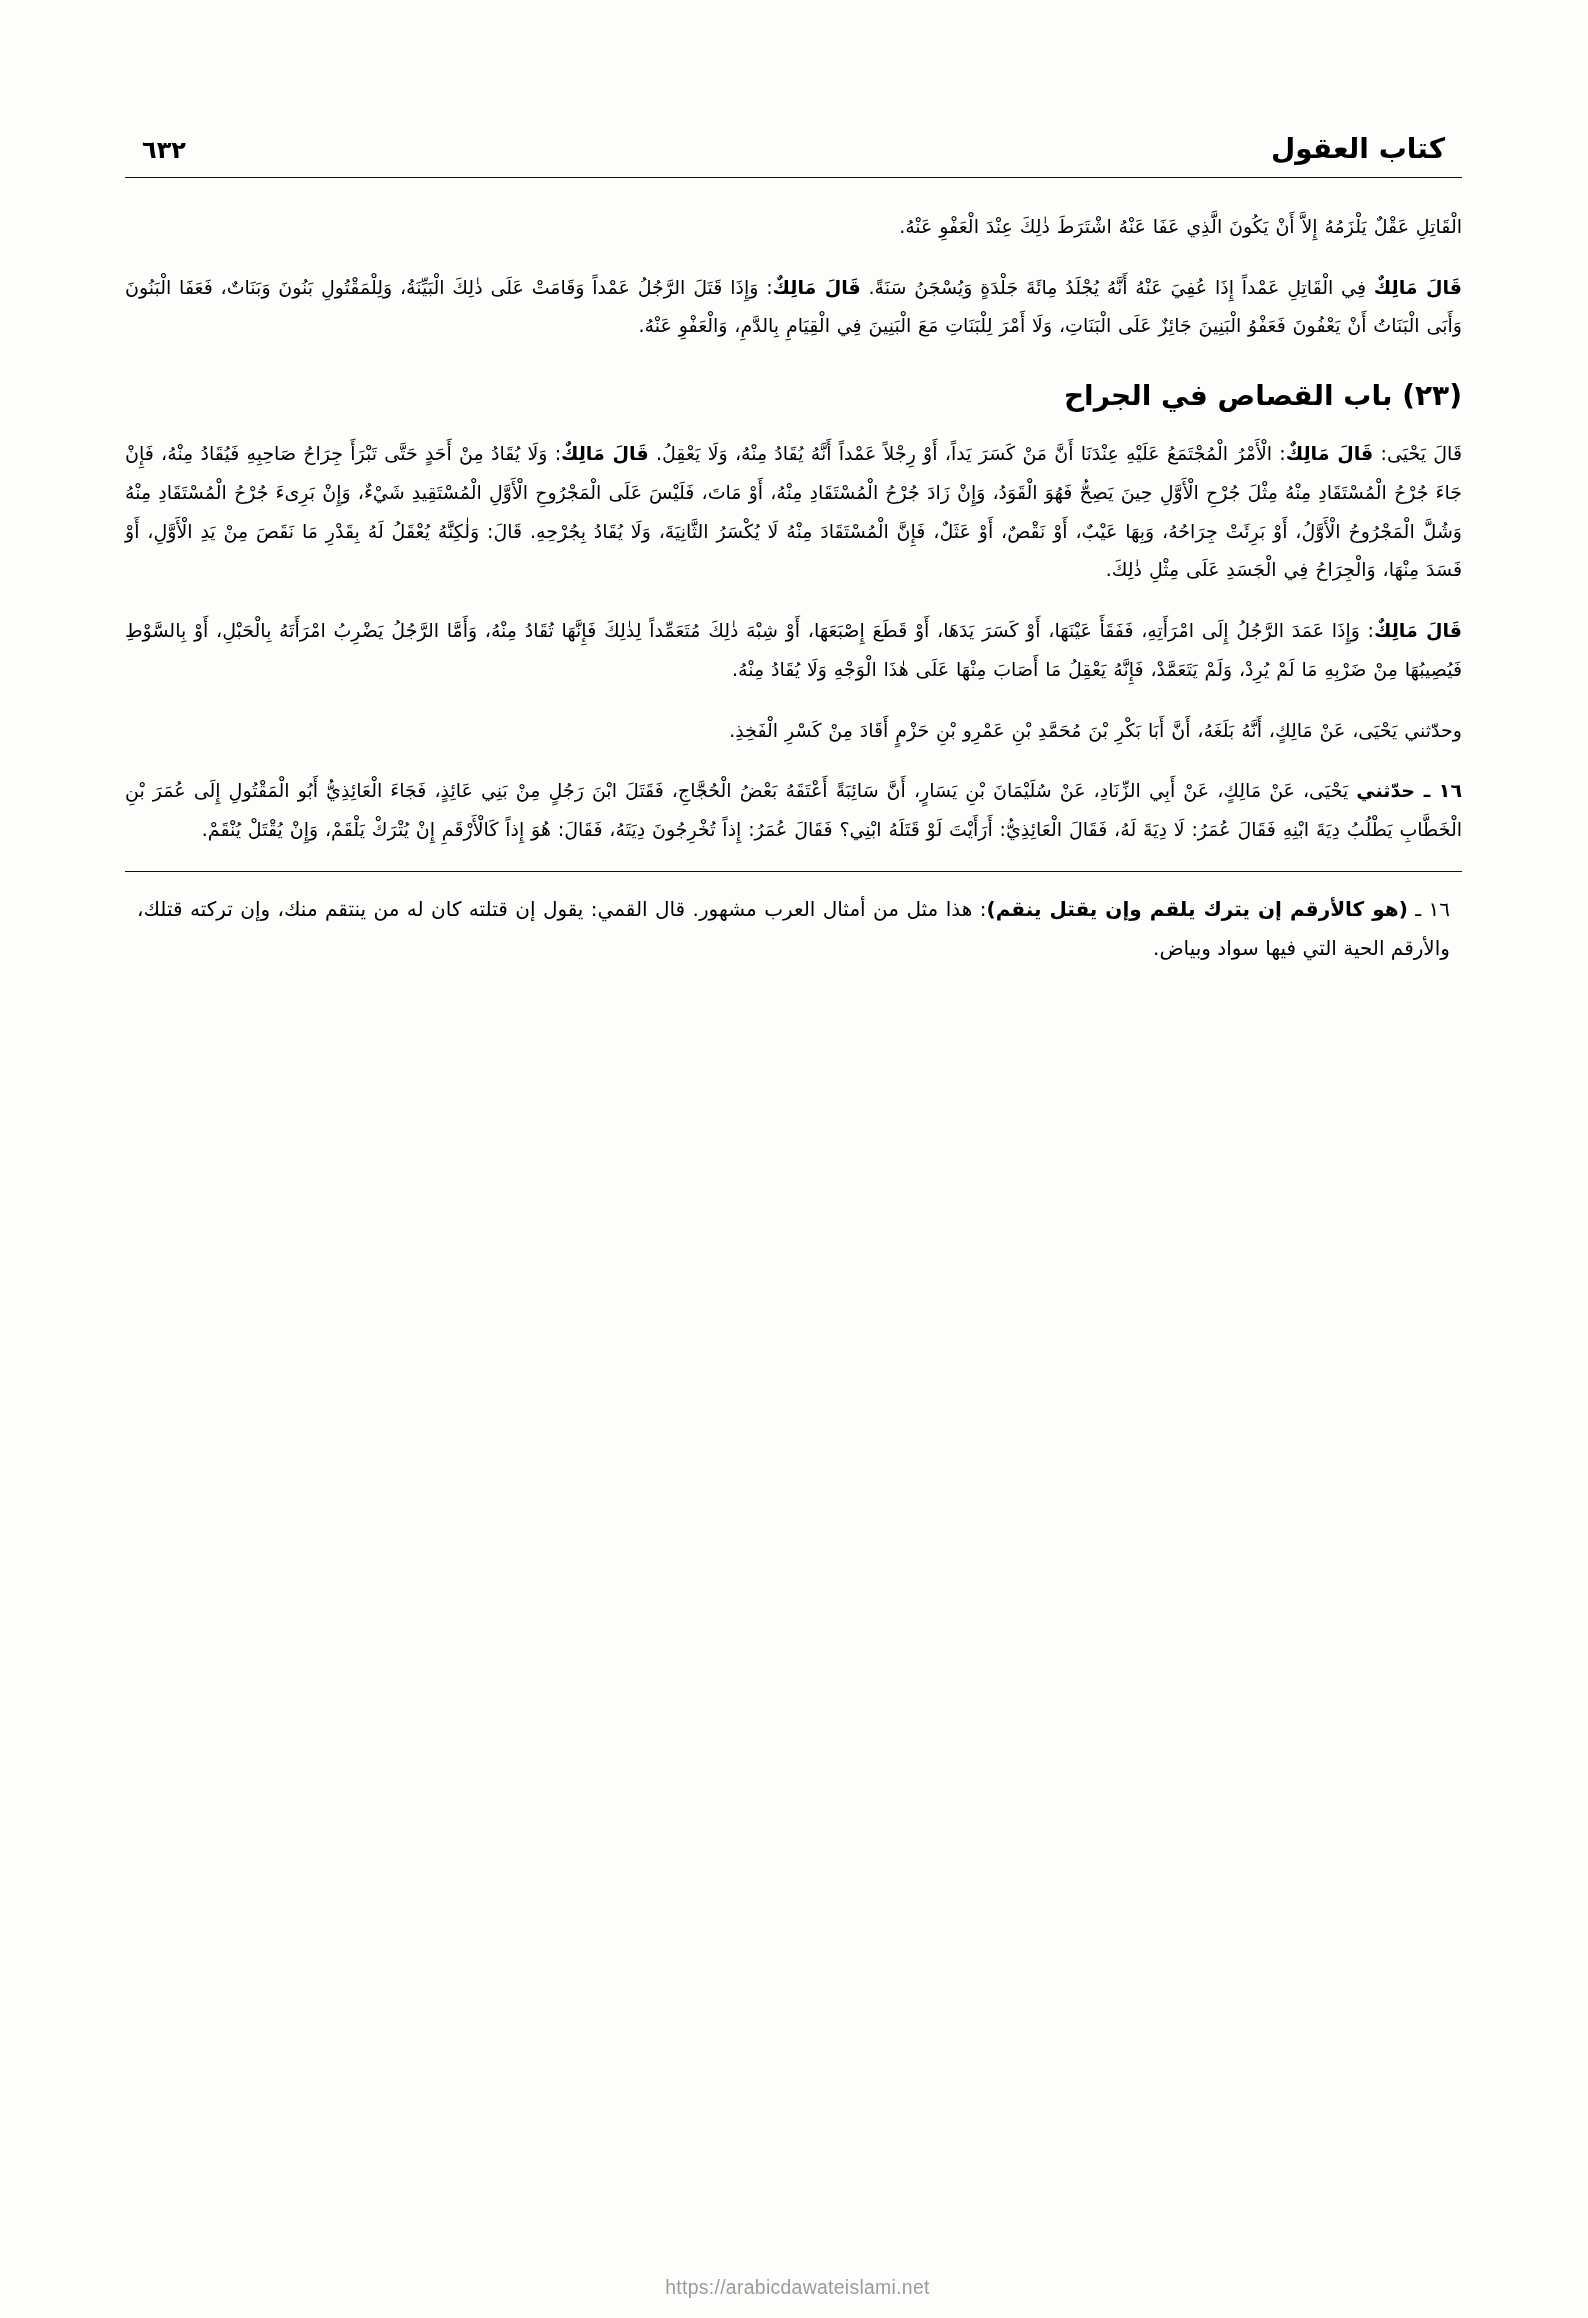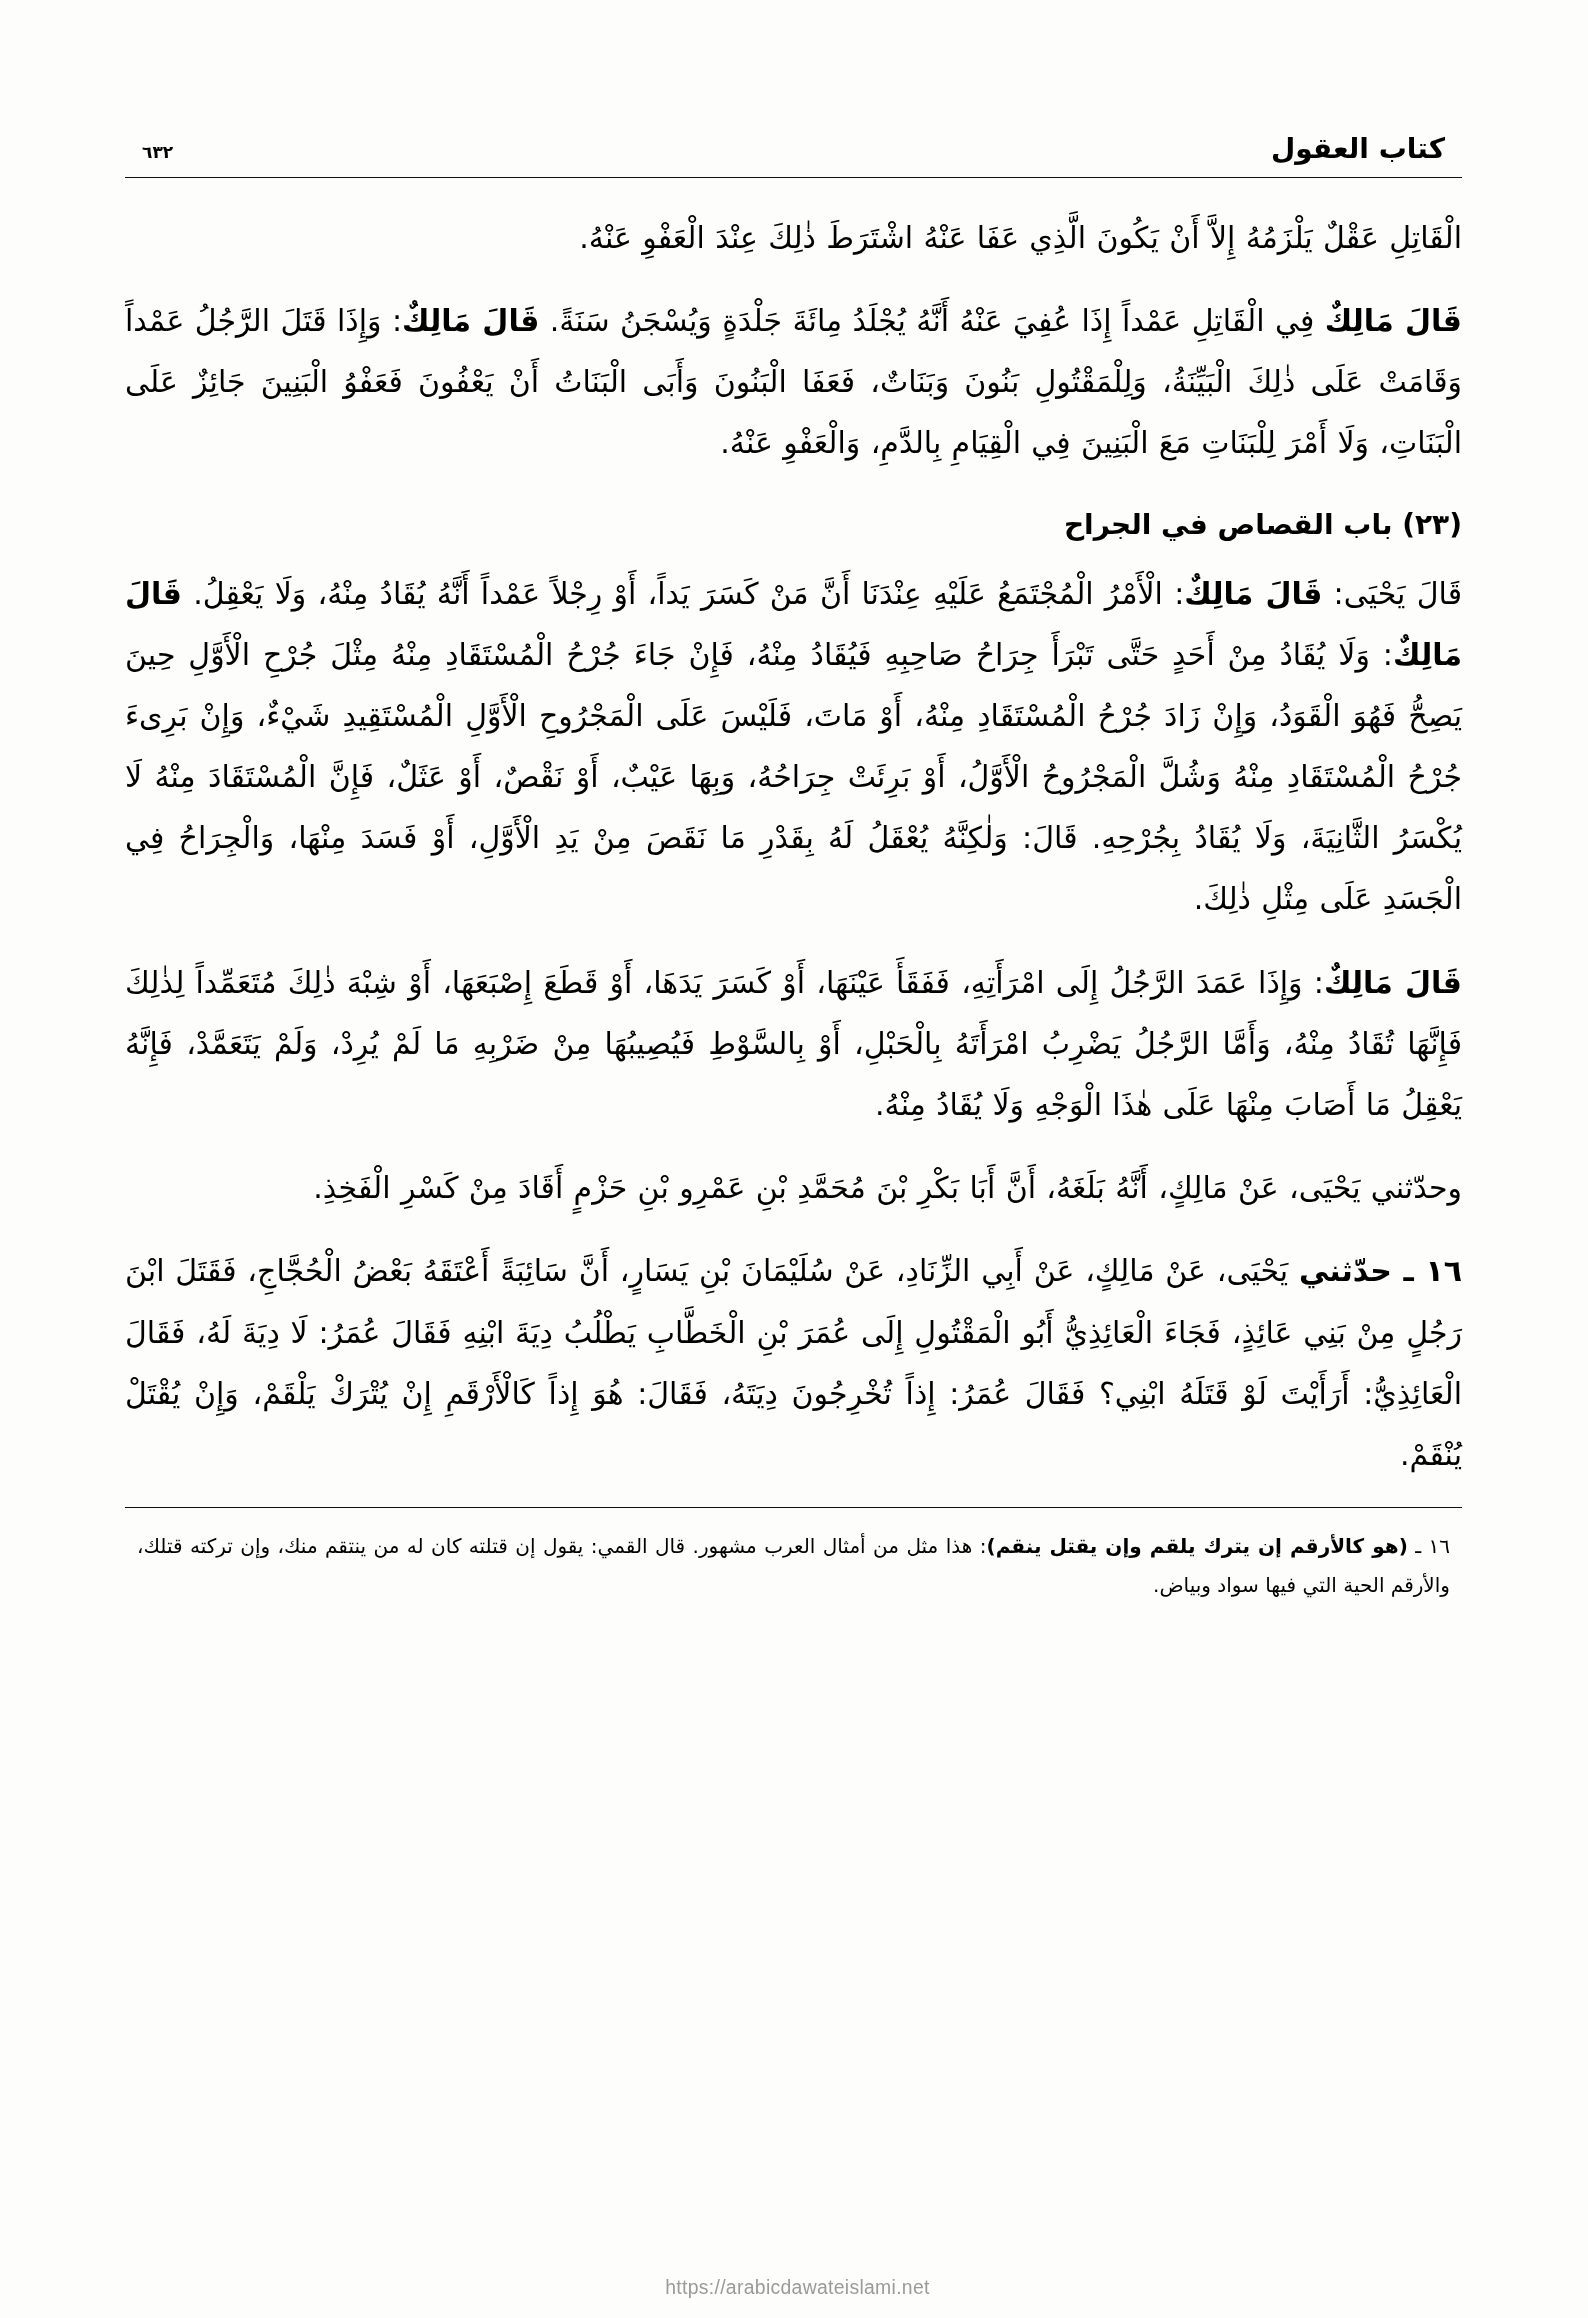--- a/index.html
+++ b/index.html
@@ -38,37 +38,37 @@
     font-weight: bold;
     font-size: 22px;
     padding: 0 17px 11.8px 17px;
   }
   .header .book-title {
     font-size: 28px;
     letter-spacing: 0px;
     margin-top: 39px;
   }
   .header .page-number {
-    font-size: 17px;
+    font-size: 24px;
     font-weight: bold;
     text-align: center;
   }
   .rule {
     border-top: 1.7px solid #111;
     margin: 0 0 29px 0;
   }
   .rule-footnote {
     border-top: 1.7px solid #111;
     margin: 22px 0 18.5px 0;
   }
 
   
   .para {
     font-family: "DejaVu Sans", sans-serif;
-    font-size: 30px;
+    font-size: 19px;
     line-height: 2.04;
     text-align: justify;
     text-align-last: center;
     margin: 0 0 22px 0;
     word-spacing: 0.8px;
   }
   .para.justified {
     text-align: justify;
     text-align-last: right;
   }

